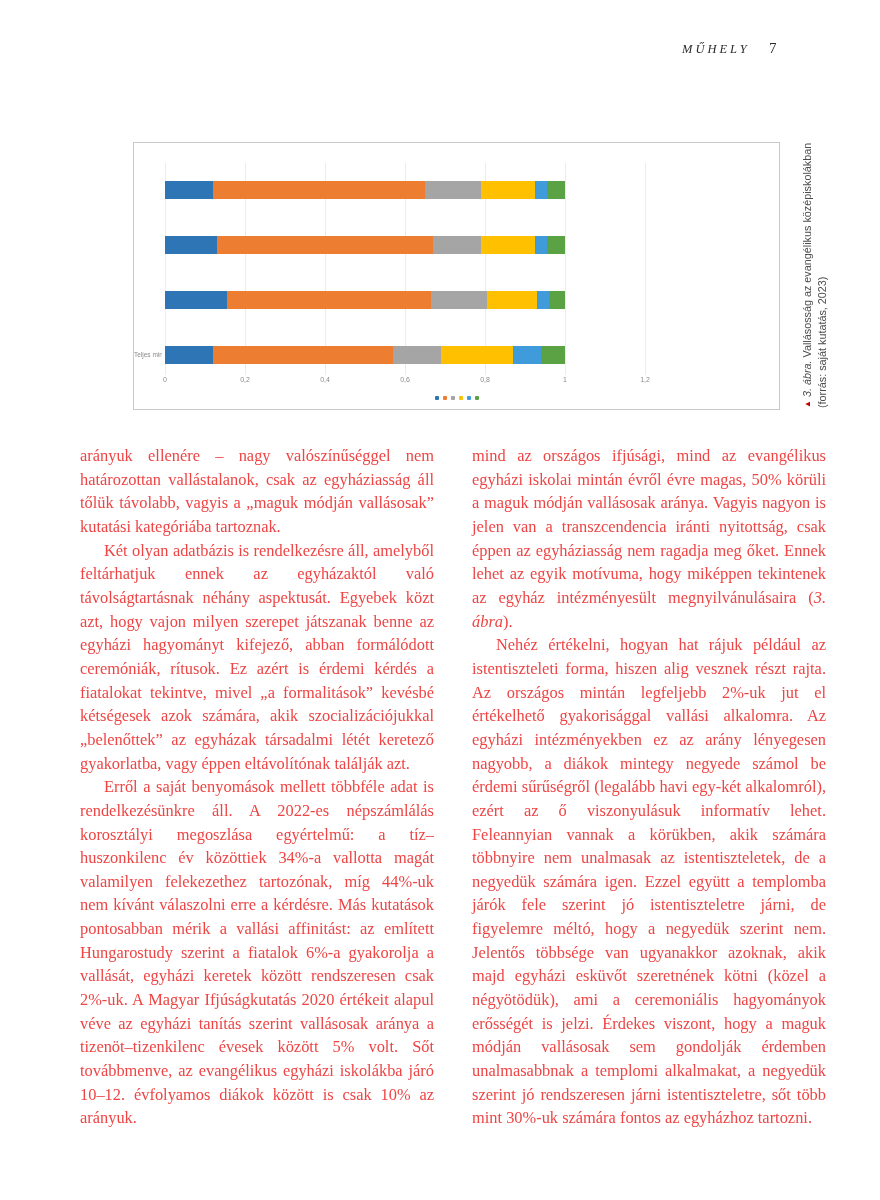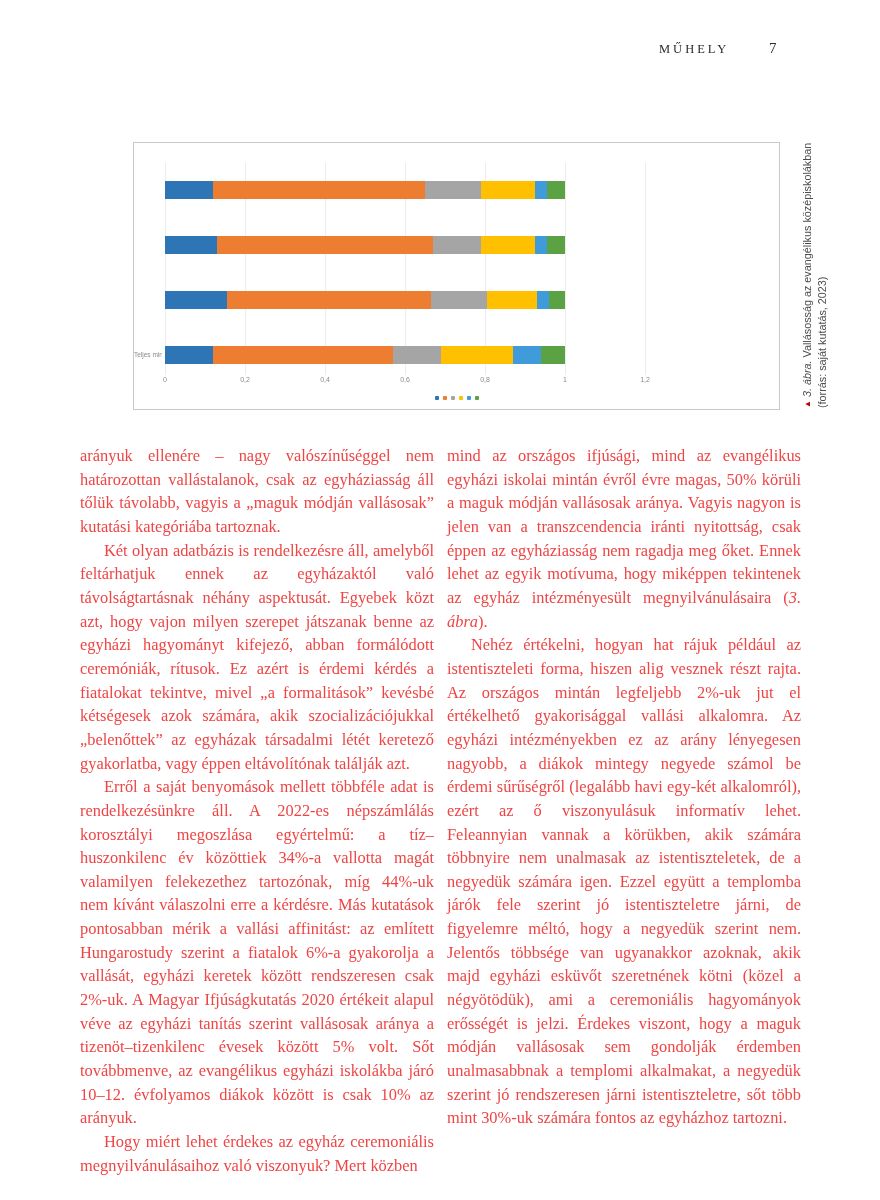--- a/index.html
+++ b/index.html
@@ -1,20 +1,20 @@
 <!DOCTYPE html>
 <html><head>
 <meta charset="utf-8">
 <style>
   html,body{margin:0;padding:0;background:#ffffff;}
   #page{position:relative;width:880px;height:1200px;background:#ffffff;overflow:hidden;
         font-family:"Liberation Serif",serif;color:#1e1e1e;}
 
   
-  .journal-title{position:absolute;top:42px;left:659px;font-size:12.5px;
+  .journal-title{position:absolute;top:42px;left:682px;font-style:italic;font-size:12.5px;
                  letter-spacing:3px;color:#2b2b2b;}
   .page-number{position:absolute;top:40px;left:769px;font-size:15px;color:#2b2b2b;}
 
   
   #chart-box{position:absolute;left:133px;top:142px;width:645px;height:266px;
              background:#ffffff;border:1px solid #c9c9c9;}
   .gridline{position:absolute;top:20px;height:212px;width:1px;background:#ececec;}
   .bar-row{position:absolute;left:31px;height:18px;display:flex;}
   .bar-seg{height:100%;}
   .tick-label{position:absolute;top:233px;width:40px;margin-left:-20px;text-align:center;
@@ -30,21 +30,21 @@
   #figure-caption{position:absolute;left:800px;top:142px;width:36px;height:266px;}
   #figure-caption-inner{position:absolute;left:0;top:266px;transform-origin:0 0;
     transform:rotate(-90deg);width:270px;font-family:"Liberation Sans",sans-serif;
     font-size:10.8px;line-height:15px;color:#4d4d4d;white-space:nowrap;}
   #caption-marker{color:#c00000;font-size:8px;vertical-align:1px;margin-right:3px;}
   .caption-figref{font-style:italic;}
 
   
   .text-col{position:absolute;top:444px;width:354px;}
   #col-left{left:80px;}
-  #col-right{left:447px;}
+  #col-right{left:472px;}
   .text-col p{margin:0;font-size:16.4px;line-height:23.65px;text-align:justify;
               color:#ef4444;}
   .text-col p.ind{text-indent:24px;}
 </style>
 </head>
 <body>
 
 <div id="page">
 
   <div class="journal-title">MŰHELY</div>
@@ -122,20 +122,19 @@
         <span id="caption-marker">▲</span><span class="caption-figref">3. ábra.</span><span> Vallásosság az evangélikus középiskolákban</span>
       </div>
       <div>(forrás: saját kutatás, 2023)</div>
     </div>
   </div>
 
   <div id="col-left" class="text-col">
       <p><span>arányuk ellenére – nagy valószínűséggel nem határozottan vallástalanok, csak az egyháziasság áll tőlük távolabb, vagyis a „maguk módján vallásosak” kutatási kategóriába tartoznak.</span></p>
       <p class="ind"><span>Két olyan adatbázis is rendelkezésre áll, amelyből feltárhatjuk ennek az egyházaktól való távolságtartásnak néhány aspektusát. Egyebek közt azt, hogy vajon milyen szerepet játszanak benne az egyházi hagyományt kifejező, abban formálódott ceremóniák, rítusok. Ez azért is érdemi kérdés a fiatalokat tekintve, mivel „a formalitások” kevésbé kétségesek azok számára, akik szocializációjukkal „belenőttek” az egyházak társadalmi létét keretező gyakorlatba, vagy éppen eltávolítónak találják azt.</span></p>
       <p class="ind"><span>Erről a saját benyomások mellett többféle adat is rendelkezésünkre áll. A 2022-es népszámlálás korosztályi megoszlása egyértelmű: a tíz–huszonkilenc év közöttiek 34%-a vallotta magát valamilyen felekezethez tartozónak, míg 44%-uk nem kívánt válaszolni erre a kérdésre. Más kutatások pontosabban mérik a vallási affinitást: az említett Hungarostudy szerint a fiatalok 6%-a gyakorolja a vallását, egyházi keretek között rendszeresen csak 2%-uk. A Magyar Ifjúságkutatás 2020 értékeit alapul véve az egyházi tanítás szerint vallásosak aránya a tizenöt–tizenkilenc évesek között 5% volt. Sőt továbbmenve, az evangélikus egyházi iskolákba járó 10–12. évfolyamos diákok között is csak 10% az arányuk.</span></p>
-      <p class="ind"><span>Hogy miért lehet érdekes az egyház ceremoniális megnyilvánulásaihoz való viszonyuk? Mert közben</span></p>
     </div>
   <div id="col-right" class="text-col">
       <p><span>mind az országos ifjúsági, mind az evangélikus egyházi iskolai mintán évről évre magas, 50% körüli a maguk módján vallásosak aránya. Vagyis nagyon is jelen van a transzcendencia iránti nyitottság, csak éppen az egyháziasság nem ragadja meg őket. Ennek lehet az egyik motívuma, hogy miképpen tekintenek az egyház intézményesült megnyilvánulásaira (</span><span style="font-style: italic;">3. ábra</span><span>).</span></p>
       <p class="ind"><span>Nehéz értékelni, hogyan hat rájuk például az istentiszteleti forma, hiszen alig vesznek részt rajta. Az országos mintán legfeljebb 2%-uk jut el értékelhető gyakorisággal vallási alkalomra. Az egyházi intézményekben ez az arány lényegesen nagyobb, a diákok mintegy negyede számol be érdemi sűrűségről (legalább havi egy-két alkalomról), ezért az ő viszonyulásuk informatív lehet. Feleannyian vannak a körükben, akik számára többnyire nem unalmasak az istentiszteletek, de a negyedük számára igen. Ezzel együtt a templomba járók fele szerint jó istentiszteletre járni, de figyelemre méltó, hogy a negyedük szerint nem. Jelentős többsége van ugyanakkor azoknak, akik majd egyházi esküvőt szeretnének kötni (közel a négyötödük), ami a ceremoniális hagyományok erősségét is jelzi. Érdekes viszont, hogy a maguk módján vallásosak sem gondolják érdemben unalmasabbnak a templomi alkalmakat, a negyedük szerint jó rendszeresen járni istentiszteletre, sőt több mint 30%-uk számára fontos az egyházhoz tartozni.</span></p>
     </div>
 
 </div>
 
 </body></html>

